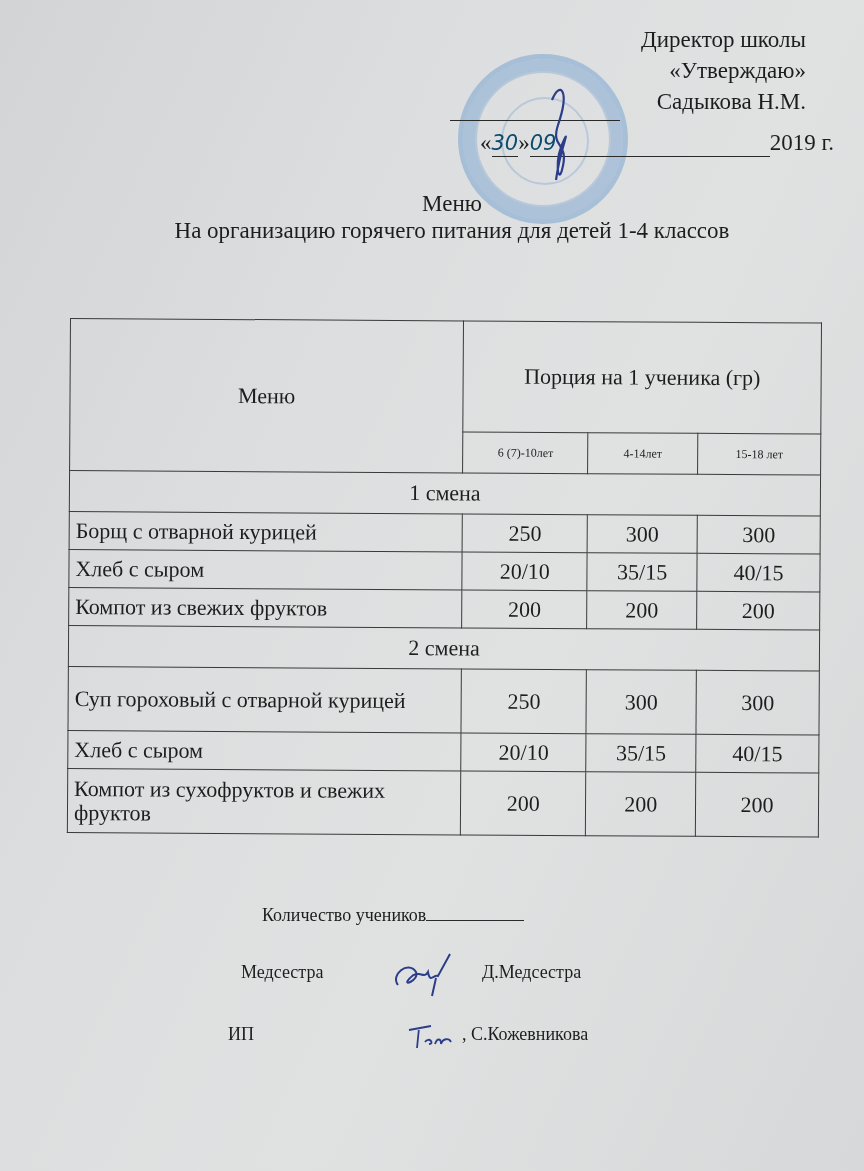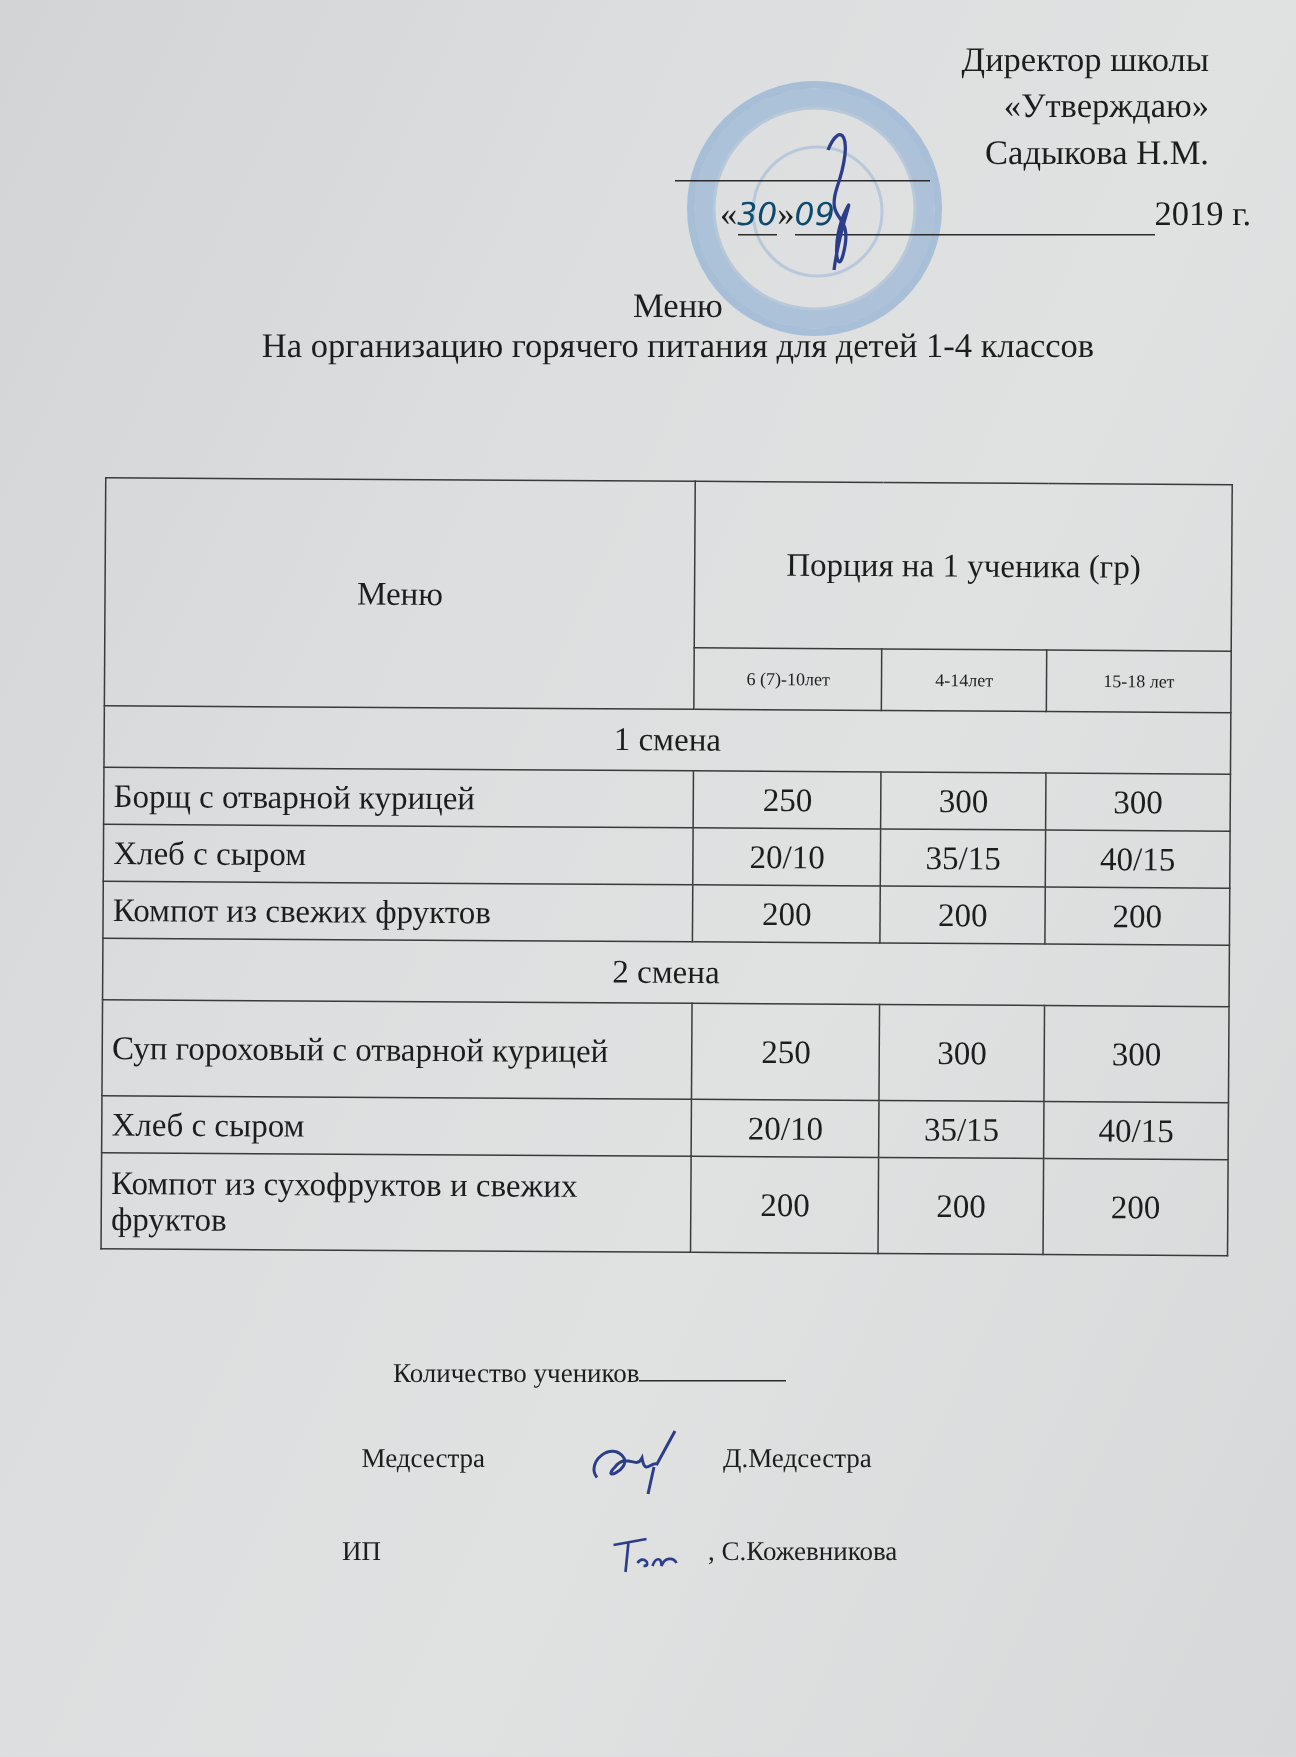--- a/index.html
+++ b/index.html
@@ -151,13 +151,13 @@
 <div class="footer" style="left:241px; top:962px;">Медсестра</div>
 <svg class="sig" style="left:388px; top:950px; width:70px; height:50px;" viewBox="0 0 70 50">
   <path d="M10 35 C2 25, 20 10, 28 22 C32 30, 12 38, 22 28 C30 18, 36 30, 40 22 C42 34, 46 24, 50 26 L62 4 M48 28 L44 46" fill="none" stroke="#2c3d8a" stroke-width="2"></path>
 </svg>
 <div class="footer" style="left:482px; top:962px;">Д.Медсестра</div>
 
 <div class="footer" style="left:228px; top:1024px;">ИП</div>
 <svg class="sig" style="left:405px; top:1020px; width:55px; height:35px;" viewBox="0 0 55 35">
   <path d="M4 10 L26 6 M14 8 L12 28 M20 22 C24 16, 30 24, 24 24 M30 24 C32 18, 36 18, 36 24 C38 18, 44 18, 46 22" fill="none" stroke="#2c3d8a" stroke-width="1.8"></path>
 </svg>
-<div class="footer" style="left:472px; top:1024px;">, С.Кожевникова</div>
+<div class="footer" style="left:462px; top:1024px;">, С.Кожевникова</div>
 
 </body></html>

